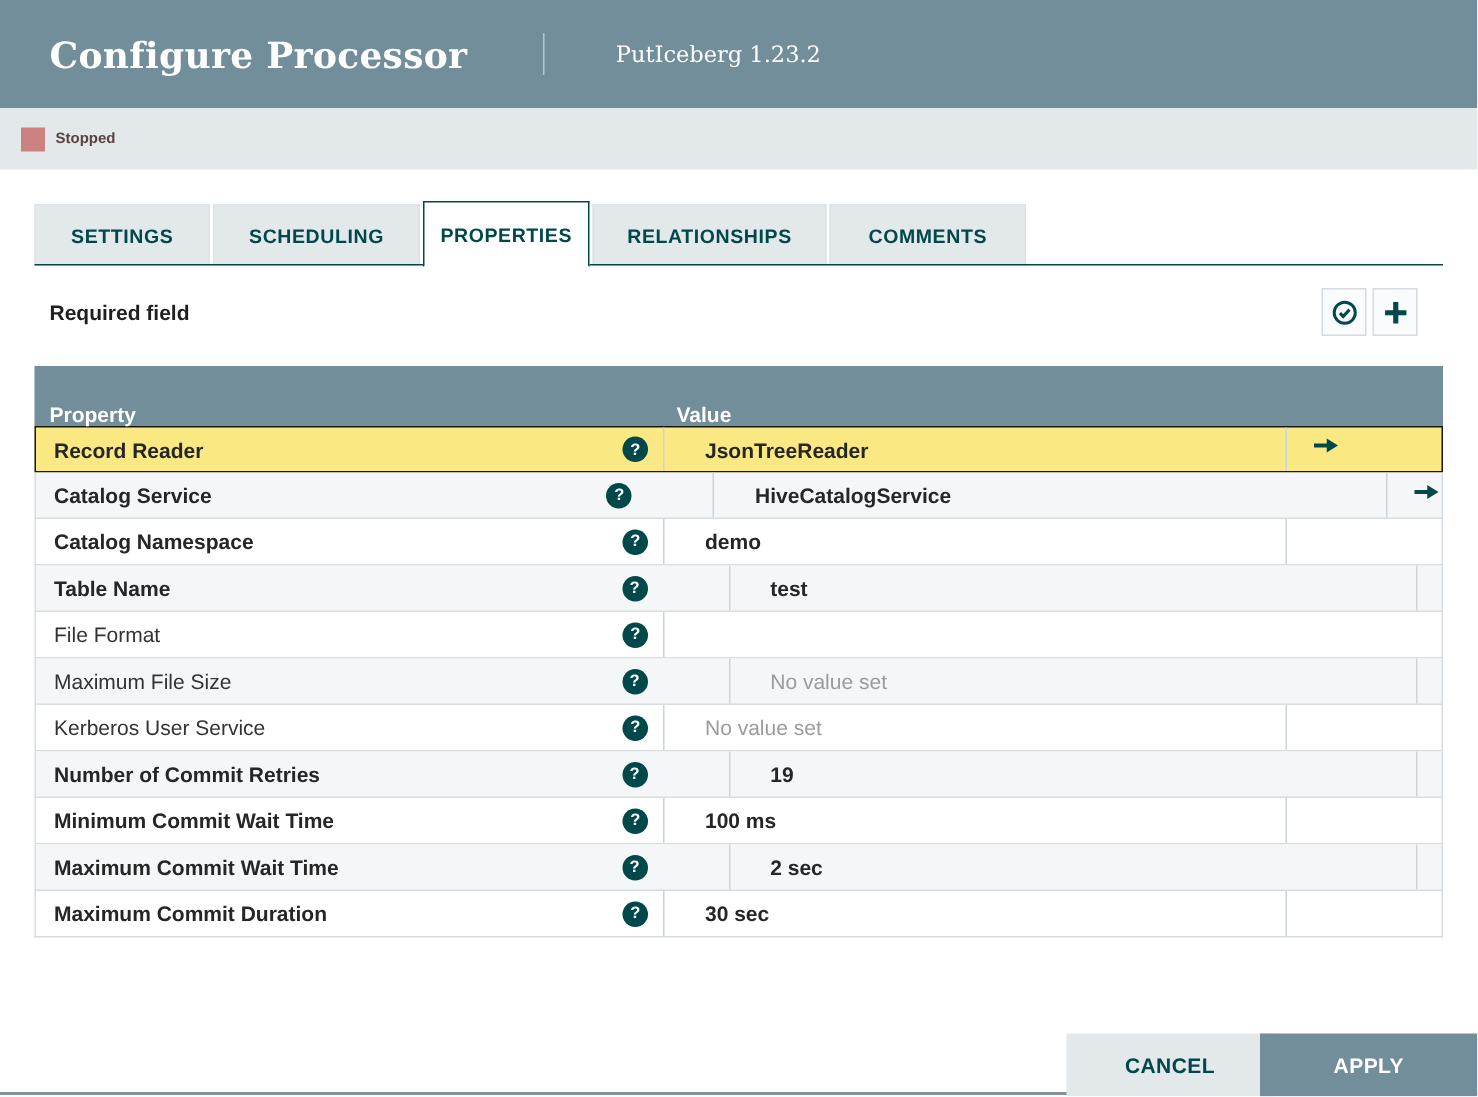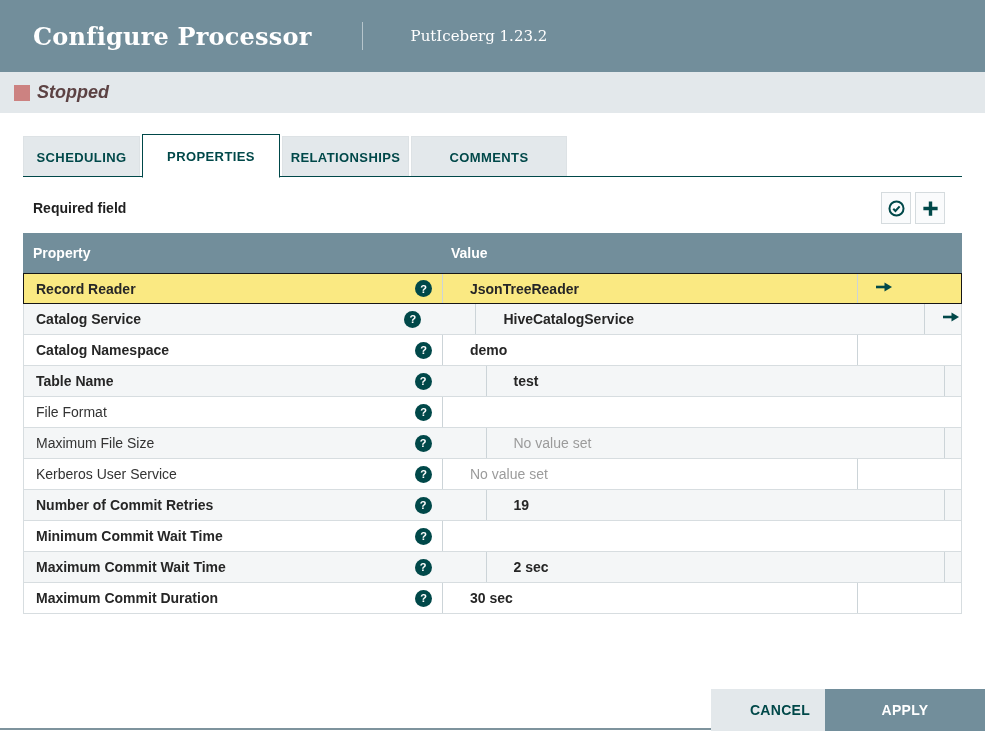--- a/index.html
+++ b/index.html
@@ -18,49 +18,49 @@
 
   
   .hdr{height:72px;background:var(--slate);display:flex;align-items:center;padding-left:33px;gap:31px;}
   .hdr-title{font-family:"DejaVu Serif","Liberation Serif",serif;font-weight:700;font-size:24px;color:#fff;letter-spacing:.2px;}
   .hdr-sep{width:1px;height:28px;background:#b6c5cc;margin:0 17px 0 19px;}
   .hdr-sub{font-family:"DejaVu Serif","Liberation Serif",serif;font-size:15px;color:#fff;}
 
   
   .statusbar{height:41px;background:var(--statusbar);display:flex;align-items:center;padding-left:14px;}
   .status-square{width:16px;height:16px;background:#cc8281;margin-right:7px;}
-  .status-label{font-size:18px;font-weight:700;color:#5c4243;font-style:italic;}
+  .status-label{font-size:10px;font-weight:700;color:#5c4243;}
 
   
   .content{padding:0 23px;}
 
   
   .tabbar{position:relative;margin-top:20px;height:44px;display:flex;align-items:flex-end;}
   .tabbar::after{content:"";position:absolute;left:0;right:0;bottom:0;height:1px;background:var(--accent);}
   .tab{height:41px;margin-right:2px;background:var(--statusbar);border:1px solid #dde2e5;border-bottom:none;
        display:flex;align-items:center;justify-content:center;font-size:13px;font-weight:700;
        color:var(--accent);letter-spacing:.4px;cursor:pointer;}
   .tab:nth-child(1){width:117px;}
   .tab:nth-child(2){width:138px;}
-  .tab:nth-child(3){width:127px;}
+  .tab:nth-child(3){width:111px;}
   .tab:nth-child(4){width:156px;}
   .tab:nth-child(5){width:131px;}
   .tab.active{height:44px;background:#fff;border:1px solid var(--accent);border-bottom:1px solid #fff;position:relative;z-index:1;margin-bottom:-1px;}
 
   
-  .toolbar{margin-top:15px;margin-bottom:9px;height:32px;display:flex;align-items:center;text-align:right;}
+  .toolbar{margin-top:15px;margin-bottom:20px;height:32px;display:flex;align-items:center;text-align:right;}
   .required-label{font-size:14px;font-weight:700;color:#1f1f1f;margin-left:10px;}
   .toolbar-spacer{flex:1;}
   .icon-btn{width:30px;height:32px;background:#fafbfc;border:1px solid #d5dbde;display:flex;align-items:center;justify-content:center;cursor:pointer;margin-left:4px;}
   .icon-btn svg{display:block;}
   .gap18{width:17px;}
 
   
   .ptable{width:939px;}
-  .thead{height:40px;background:var(--slate);display:flex;align-items:center;color:#fff;font-weight:700;font-size:14px;}
+  .thead{height:40px;background:var(--slate);display:flex;align-items:flex-end;color:#fff;font-weight:700;font-size:14px;}
   .th-prop{width:418px;padding-left:10px;}
   .th-val{width:415px;padding-left:10px;}
   .prow{height:31px;display:flex;align-items:center;background:#fff;
         border-left:1px solid var(--rowline);border-right:1px solid var(--rowline);border-bottom:1px solid var(--rowline);cursor:pointer;}
   .prow.alt{background:var(--rowalt);gap:44px;}
   .prow.selected{background:var(--yellow);border:1px solid #161616;text-align:center;}
   .cell-prop{width:418px;height:100%;display:flex;align-items:center;padding-left:12px;padding-right:10px;}
   .prop-name{font-size:14px;color:#333;}
   .prow.required .prop-name{font-weight:700;color:var(--text);}
   .prop-spacer{flex:1;}
@@ -69,41 +69,42 @@
   .cell-val{width:415px;height:100%;display:flex;align-items:center;padding-left:27px;border-left:1px solid #ccd4d8;font-size:14px;color:var(--text);}
   .prow.required .cell-val{font-weight:700;}
   .prow.novalue .cell-val{color:#9b9b9b;font-weight:400;}
   .cell-action{flex:1;height:100%;display:flex;align-items:center;padding-left:16px;border-left:1px solid #ccd4d8;}
 
   
   .footer-line{position:absolute;left:0;right:0;bottom:1px;height:2px;background:#7e939d;}
   .btn{position:absolute;bottom:0;height:42px;display:flex;align-items:center;justify-content:center;
        font-size:14px;font-weight:700;letter-spacing:.3px;cursor:pointer;z-index:2;}
   .btn-cancel{right:136px;width:138px;background:var(--statusbar);color:var(--accent);}
-  .btn-apply{right:0;width:160px;background:var(--slate);color:#fff;}
+  .btn-apply{right:0;width:145px;background:var(--slate);color:#fff;}
 </style>
 </head>
 <body>
 
 <div class="dialog">
 
   <div class="hdr">
     <span class="hdr-title">Configure Processor</span>
     <span class="hdr-sep"></span>
     <span class="hdr-sub">PutIceberg 1.23.2</span>
   </div>
 
   <div class="statusbar">
     <span class="status-square"></span>
     <span class="status-label">Stopped</span>
   </div>
 
   <div class="content">
 
     <div class="tabbar">
+        <div class="tab">SETTINGS</div>
         <div class="tab">SCHEDULING</div>
         <div class="tab active">PROPERTIES</div>
         <div class="tab">RELATIONSHIPS</div>
         <div class="tab">COMMENTS</div>
       </div>
 
     <div class="toolbar">
       <span class="required-label">Required field</span>
       <span class="toolbar-spacer"></span>
       <div class="icon-btn">
@@ -210,20 +211,21 @@
             </div>
             <div class="cell-val">19</div>
             <div class="cell-action"></div>
           </div>
           <div class="prow required">
             <div class="cell-prop">
               <span class="prop-name">Minimum Commit Wait Time</span>
               <span class="prop-spacer"></span>
               <span class="help-icon">?</span>
             </div>
+            <div class="cell-val">100 ms</div>
             <div class="cell-action"></div>
           </div>
           <div class="prow alt required">
             <div class="cell-prop">
               <span class="prop-name">Maximum Commit Wait Time</span>
               <span class="prop-spacer"></span>
               <span class="help-icon">?</span>
             </div>
             <div class="cell-val">2 sec</div>
             <div class="cell-action"></div>

